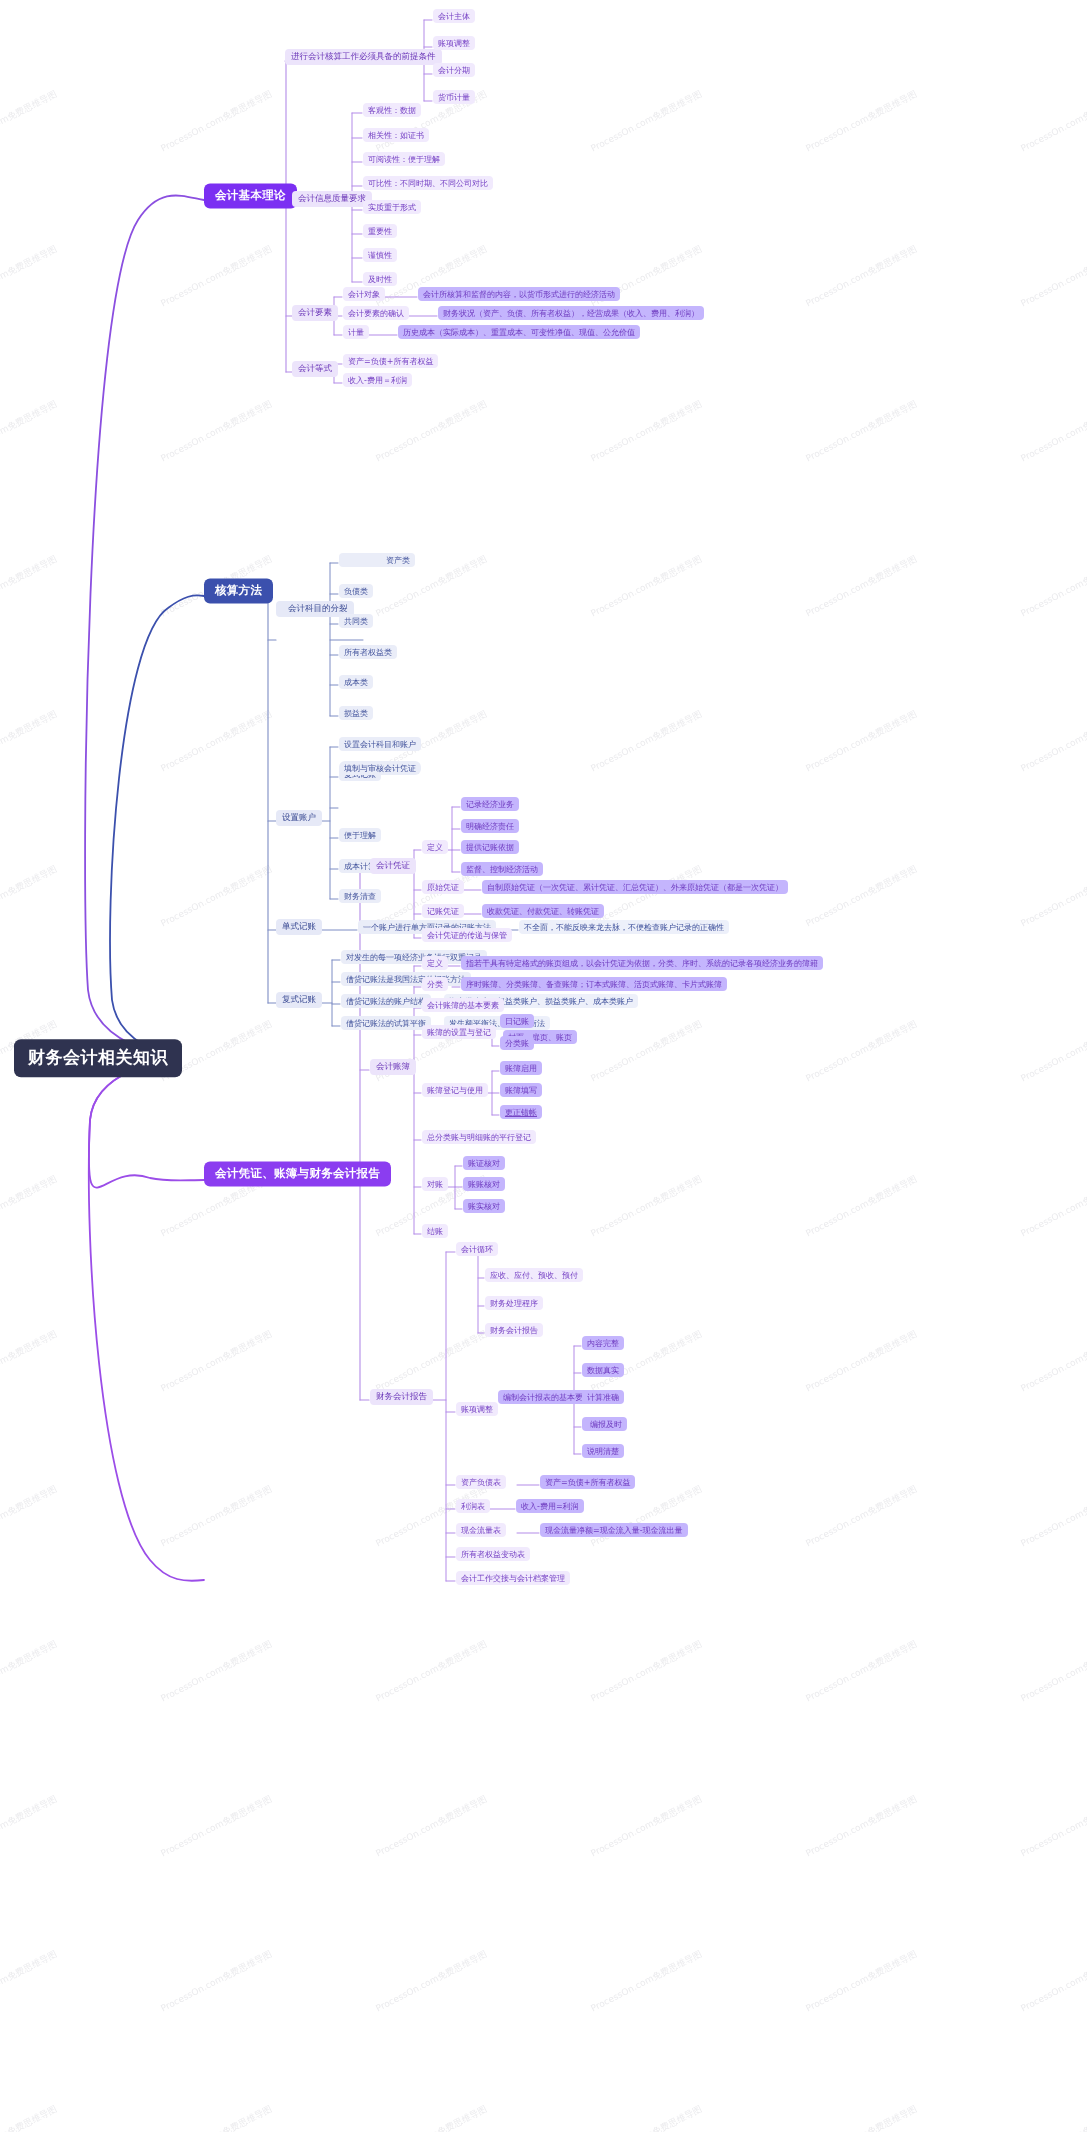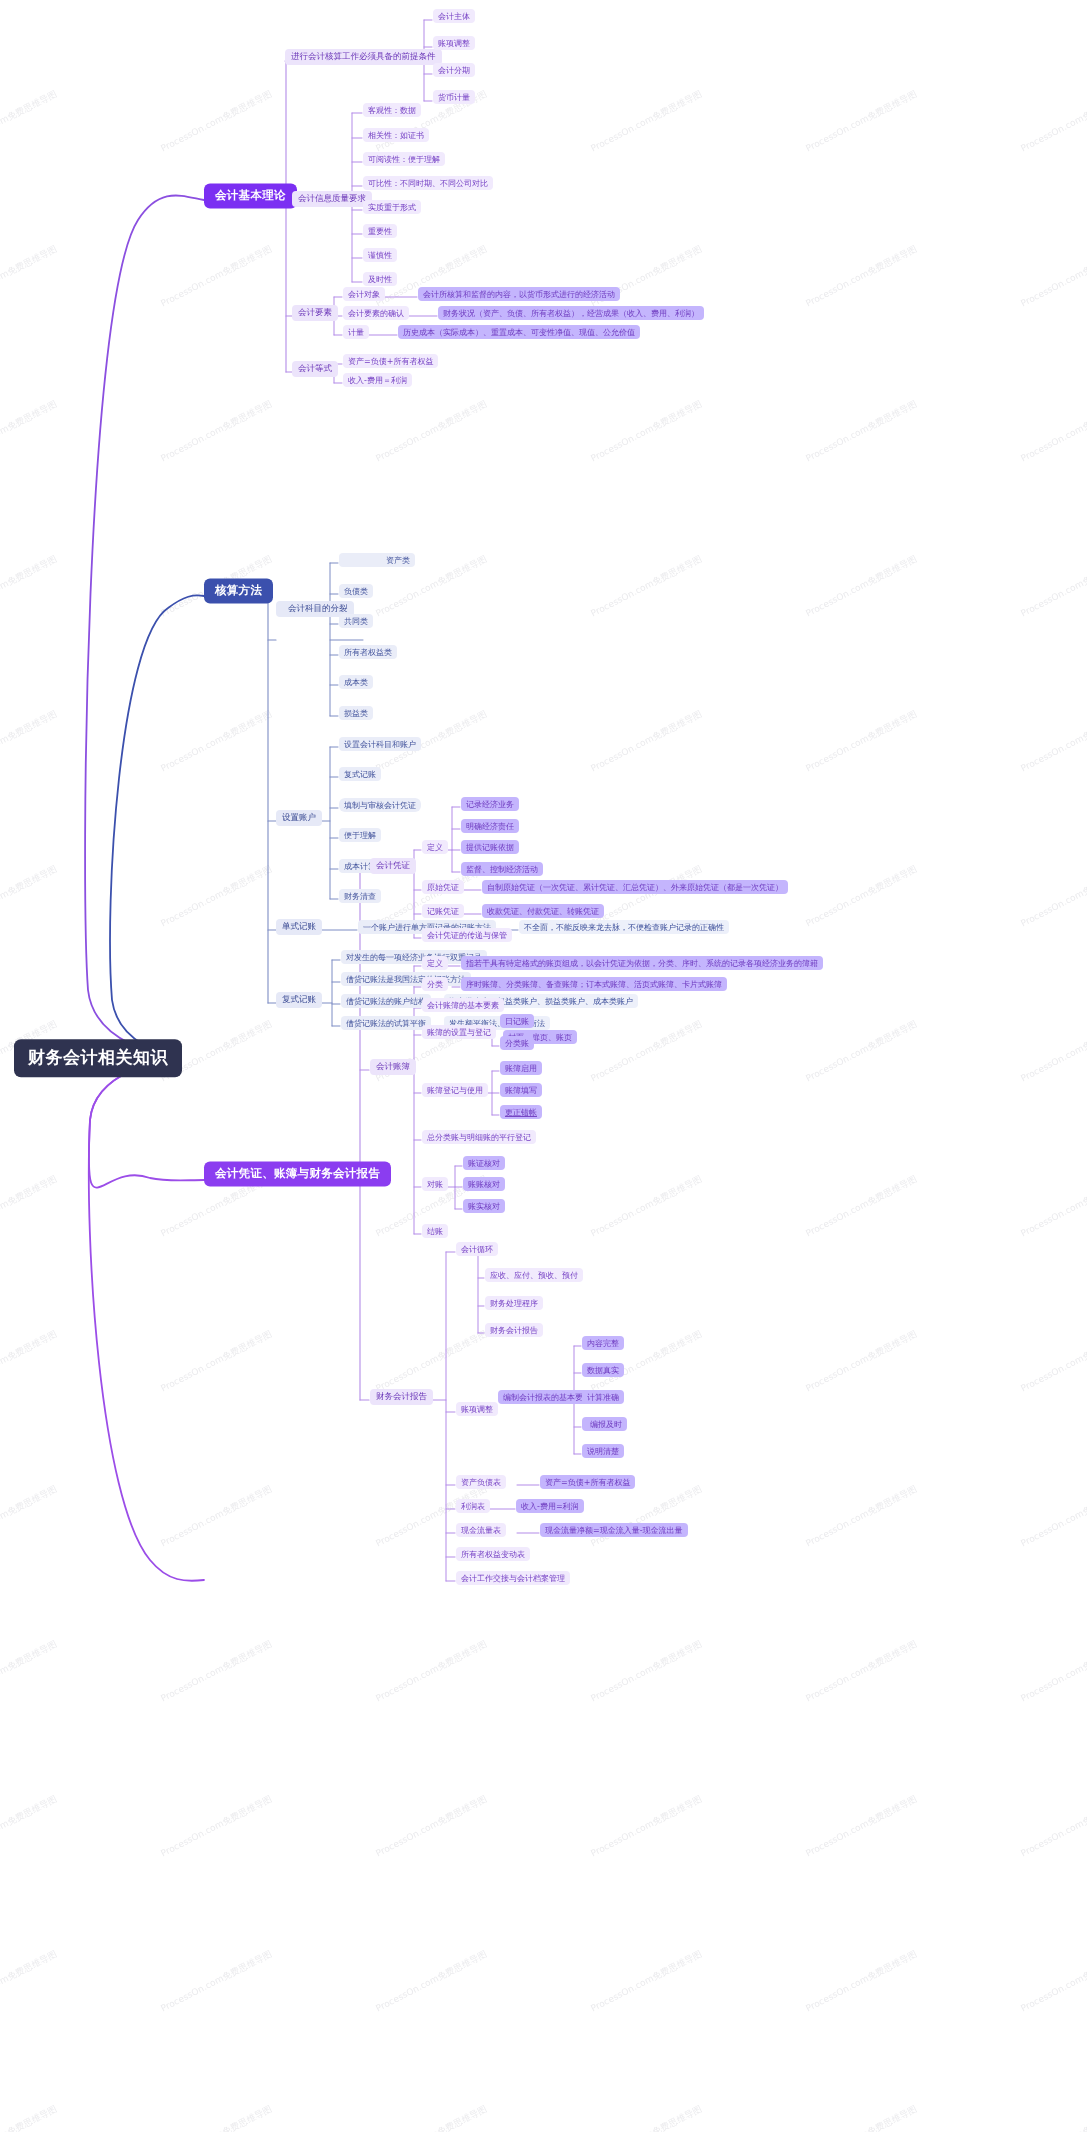--- a/index.html
+++ b/index.html
@@ -427,21 +427,21 @@
 
   <div class="node n-sub blue" style="left:276px; top:818px;">
     <span class="lbl">设置账户</span>
     </div>
   <div class="node n-leaf blue" style="left:339px; top:744px;">
     <span class="lbl">设置会计科目和账户</span>
     </div>
   <div class="node n-leaf blue" style="left:339px; top:774px;">
     <span class="lbl">复式记账</span>
     </div>
-  <div class="node n-leaf blue" style="left:339px; top:805px;border-radius:6px;">
+  <div class="node n-leaf blue" style="left:339px; top:768px;border-radius:6px;">
     <span class="lbl">填制与审核会计凭证</span>
     </div>
   <div class="node n-leaf blue" style="left:339px; top:835px;">
     <span class="lbl">便于理解</span>
     </div>
   <div class="node n-leaf blue" style="left:339px; top:866px;">
     <span class="lbl">成本计算</span>
     </div>
   <div class="node n-leaf blue" style="left:339px; top:896px;">
     <span class="lbl">财务清查</span>

